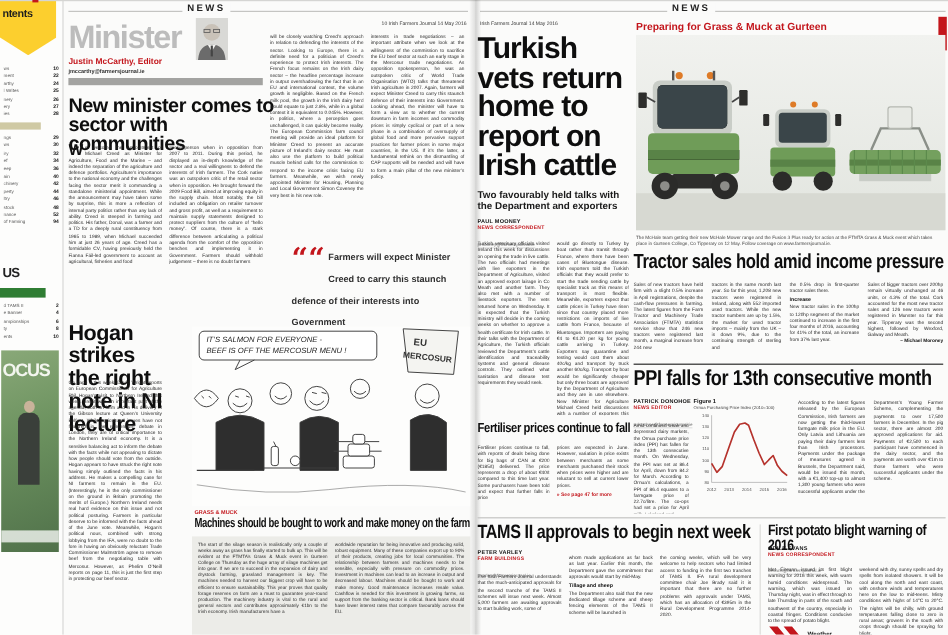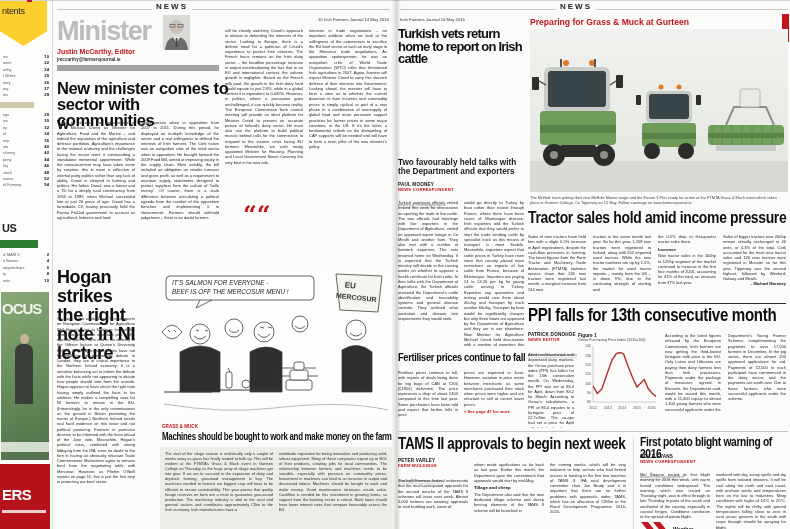--- a/index.html
+++ b/index.html
@@ -25,21 +25,21 @@
   .quote-txt{font-size:7.6px;line-height:1.15;font-weight:bold;color:#2f2f2f}
   .quote-mark{font-family:"DejaVu Serif",serif;font-size:24px;color:#c3161c;font-weight:bold;line-height:0.6}
   .caption{font-size:3.9px;line-height:1.35;color:#444;text-align:left}
   .redmore{font-size:4.2px;font-weight:bold;color:#c3161c;margin-top:2px}
 </style>
 </head>
 <body>
 
 <div class="abs" style="left:0;top:0;width:52px;height:529px;background:#fdfdfc;border-right:1px solid #d8d8d6">
   <div class="abs" style="left:0;top:0;width:47px;height:46px;background:#fccf2e;clip-path:polygon(0 0,100% 0,100% 68%,50% 100%,0 68%)">
-    <div style="font-size:9px;font-weight:normal;color:#1e1e1e;margin:6px 0 0 2px;letter-spacing:-0.3px">ntents</div>
+    <div style="font-size:9px;font-weight:bold;color:#1e1e1e;margin:6px 0 0 2px;letter-spacing:-0.3px">ntents</div>
   </div>
   <div class="abs" style="left:3px;top:54px;width:46px">
       <div class="toc-row">
         <span class="toc-frag">ws</span>
         <span class="toc-num">10</span>
       </div>
       <div class="toc-row">
         <span class="toc-frag">ment</span>
         <span class="toc-num">22</span>
       </div>
@@ -137,24 +137,20 @@
       <div class="toc-row">
         <span class="toc-frag">ents</span>
         <span class="toc-num">10</span>
       </div>
     </div>
   <div class="abs" style="left:1px;top:292px;width:48px;height:168px;background:linear-gradient(160deg,#89a878 0%,#6d9360 40%,#50714a 100%);overflow:hidden">
     <div style="font-size:15px;font-weight:bold;color:#f2f5ee;margin:8px 0 0 1px;letter-spacing:-1px">OCUS</div>
     <div style="position:absolute;left:14px;top:52px;width:18px;height:60px;background:#3a3f3a;border-radius:7px 7px 0 0"></div>
     <div style="position:absolute;left:19px;top:42px;width:9px;height:10px;background:#c9b39a;border-radius:50%"></div>
     <div style="position:absolute;left:0;bottom:8px;width:49px;height:10px;background:rgba(255,255,255,0.75)"></div>
-  </div>
-  <div class="abs" style="left:0;top:464px;width:50px;height:65px;background:#b5121b;overflow:hidden">
-    <div style="font-size:15px;font-weight:bold;color:#fff;margin:22px 0 0 2px;letter-spacing:-0.5px">ERS</div>
-    <div style="position:absolute;left:2px;top:46px;width:44px;height:3px;background:rgba(255,255,255,0.8)"></div>
   </div>
 </div>
 
 <div class="abs" style="left:0;top:0;width:790px;height:1px;background:#d5d5d3"></div>
 <div class="abs" style="left:27px;top:0;width:5px;height:2px;background:#c3161c"></div>
 <div class="rule" style="left:57px;top:9px;width:333px;height:1px"></div>
 <div class="news-label" style="left:152px;top:2px">NEWS</div>
 <div class="folio" style="left:318px;top:17px">10  Irish Farmers Journal  14 May 2016</div>
 <div class="rule" style="left:400px;top:9px;width:388px;height:1px"></div>
 <div class="news-label" style="left:556px;top:2px">NEWS</div>
@@ -180,20 +176,21 @@
 
 <div class="abs tiny" style="left:57px;top:120px;width:78px;height:146px">
   <span style="float:left;font-size:13px;line-height:10px;font-weight:bold;margin:0 1.5px 0 0;color:#111">W</span><span>e welcome the appointment of Michael Creed as Minister for Agriculture, Food and the Marine – and indeed the separation of the agriculture and defence portfolios. Agriculture’s importance to the national economy and the challenges facing the sector merit it commanding a standalone ministerial appointment. While the announcement may have taken some by surprise, this is more a reflection of internal party politics rather than any lack of ability. Creed is steeped in farming and politics. His father, Donal, was a farmer and a TD for a deeply rural constituency from 1965 to 1989, when Michael succeeded him at just 26 years of age. Creed has a formidable CV, having previously held the Fianna Fáil-led government to account as agricultural, fisheries and food</span>
 </div>
 <div class="abs tiny" style="left:141px;top:120px;width:78px;height:146px">spokesperson when in opposition from 2007 to 2011. During this period, he displayed an in-depth knowledge of the sector and a real willingness to defend the interests of Irish farmers. The Cork native was an outspoken critic of the retail sector when in opposition. He brought forward the 2009 Food Bill, aimed at improving equity in the supply chain. Most notably, the bill included an obligation on retailer turnover and gross profit, as well as a requirement to maintain supply statements designed to protect suppliers from the culture of “hello money”. Of course, there is a stark difference between articulating a political agenda from the comfort of the opposition benches and implementing it in Government. Farmers should withhold judgement – there is no doubt farmers</div>
 <div class="abs tiny" style="left:225px;top:28px;width:78px;height:176px">will be closely watching Creed’s approach in relation to defending the interests of the sector. Looking to Europe, there is a definite need for a politician of Creed’s experience to protect Irish interests. The French focus remains on the Irish dairy sector – the headline percentage increase in output overshadowing the fact that in an EU and international context, the volume growth is negligible. Based on the French milk pool, the growth in the Irish dairy herd would equate to just 2.8%, while in a global context it is equivalent to 0.045%. However, in politics, where a perception goes unchallenged, it can quickly become reality. The European Commission farm council meeting will provide an ideal platform for Minister Creed to present an accurate picture of Ireland’s dairy sector. He must also use the platform to build political muscle behind calls for the commission to respond to the income crisis facing EU farmers. Meanwhile, we wish newly appointed Minister for Housing, Planning and Local Government Simon Coveney the very best in his new role.</div>
 <div class="abs tiny" style="left:309px;top:28px;width:78px;height:168px">interests in trade negotiations – an important attribute when we look at the willingness of the commission to sacrifice the EU beef sector at such an early stage in the Mercosur trade negotiations. As opposition spokesperson, he was an outspoken critic of World Trade Organisation (WTO) talks that threatened Irish agriculture in 2007. Again, farmers will expect Minister Creed to carry this staunch defence of their interests into Government. Looking ahead, the minister will have to form a view as to whether the current downturn in farm incomes and commodity prices is simply cyclical or part of a new phase in a combination of oversupply of global food and more pervasive support practices for farmer prices in some major countries, in the US. If it’s the latter, a fundamental rethink on the dismantling of CAP supports will be needed and will have to form a main pillar of the new minister’s policy.</div>
 
 <div class="abs" style="left:243px;top:204px;width:145px;height:66px">
   <span class="quote-mark" style="float:left;margin:4px 3px 0 0">““</span>
+  <span class="quote-txt">Farmers will expect Minister Creed to carry this staunch defence of their interests into Government</span>
 </div>
 
 <div class="hl" style="left:57px;top:268px;width:80px;font-size:18px;line-height:1.05">Hogan strikes the right note in NI lecture</div>
 <div class="abs tiny" style="left:57px;top:316px;width:78px;height:213px">On page 9 this week, David Wright reports on European Commissioner for Agriculture Phil Hogan’s visit to Northern Ireland this week. Brexit was an important part of the agenda, both on farm and in his delivery of the Gibson lecture at Queen’s University Belfast. While agricultural issues have not featured in the referendum debate in London, they are of critical importance to the Northern Ireland economy. It is a sensitive balancing act to inform the debate with the facts while not appearing to dictate how people should vote from the outside. Hogan appears to have struck the right note having simply outlined the facts in his address. He makes a compelling case for NI farmers to remain in the EU. (Interestingly, he is the only commissioner on the ground in Britain promoting the merits of Europe.) Northern Ireland needs real hard evidence on this issue and not political posturing. Farmers in particular deserve to be informed with the facts ahead of the June vote. Meanwhile, Hogan’s political nous, combined with strong lobbying from the IFA, were no doubt to the fore in having an obviously reluctant Trade Commissioner Malmström agree to remove beef from the negotiating table with Mercosur. However, as Phelim O’Neill reports on page 11, this is just the first step in protecting our beef sector.</div>
 
 <svg class="abs" style="left:160px;top:272px" width="232" height="150" viewBox="0 0 232 150">
   <rect width="232" height="150" fill="#fdfdfc"></rect>
   <g stroke="#3d3d3d" fill="none" stroke-width="0.8">
     <rect x="6" y="4" width="148" height="24" rx="4" fill="#fff"></rect>
     <path d="M40,28 L36,36 L52,28"></path>
@@ -230,21 +227,21 @@
 
 <div class="kicker" style="left:162px;top:424px;font-size:4.6px">GRASS &amp; MUCK</div>
 <div class="hl" style="left:162px;top:431px;width:320px;font-size:11px;transform:scaleX(0.72)">
   <span>Machines should be bought to work and make money on the farm</span>
 </div>
 <div class="abs" style="left:160px;top:447px;width:232px;height:82px;background:#ecece8">
   <div class="abs tiny2" style="left:5px;top:4px;width:108px;height:74px">The start of the silage season is realistically only a couple of weeks away as grass has finally started to bulk up. This will be evident at the FTMTA’s Grass &amp; Muck event in Gurteen College on Thursday as the huge array of silage machines get into gear. If we are to succeed in the expansion of dairy and drystock farming, grassland management is key. The machines needed to harvest our biggest crop will have to be efficient to ensure sustainability. This year proves that quality forage reserves on farm are a must to guarantee year-round production. The machinery industry is vital to the rural and general sectors and contributes approximately €1bn to the Irish economy. Irish manufacturers have a</div>
   <div class="abs tiny2" style="left:119px;top:4px;width:108px;height:74px">worldwide reputation for being innovative and producing solid, robust equipment. Many of these companies export up to 90% of their products, creating jobs for local communities. The relationship between farmers and machines needs to be sensible, especially with pressure on commodity prices. Investment in machines can lead to an increase in output and decreased labour. Machines should be bought to work and make money. Good maintenance increases resale value. Cashflow is needed for this investment in growing farms, so support from the banking sector is critical. Bank loans should have lower interest rates that compare favourably across the EU.</div>
 </div>
 
-<div class="hl" style="left:398px;top:28px;width:128px;font-size:13px;letter-spacing:-0.8px">Turkish vets return home to report on Irish cattle</div>
+<div class="hl" style="left:398px;top:28px;width:128px;font-size:25px;letter-spacing:-0.8px">Turkish vets return home to report on Irish cattle</div>
 <div class="abs" style="left:398px;top:158px;width:126px;font-size:8.2px;font-weight:bold;line-height:1.15;color:#1a1a1a">Two favourably held talks with the Department and exporters</div>
 <div class="abs" style="left:398px;top:182px;width:120px">
   <div class="byl-name">PAUL MOONEY</div>
   <div class="byl-role">NEWS CORRESPONDENT</div>
   <div class="byl-mail">pmooney@farmersjournal.ie</div>
 </div>
 <div class="abs tiny" style="left:398px;top:200px;width:60px;height:146px">Turkish veterinary officials visited Ireland this week for discussions on opening the trade in live cattle. The two officials had meetings with live exporters in the Department of Agriculture, visited an approved export lairage in Co Meath and another farm. They also met with a number of livestock exporters. The vets returned home on Wednesday. It is expected that the Turkish ministry will decide in the coming weeks on whether to approve a health certificate for Irish cattle. In their talks with the Department of Agriculture, the Turkish officials reviewed the Department’s cattle identification and traceability systems and general disease controls. They outlined what sanitation and disease test requirements they would seek.</div>
 <div class="abs tiny" style="left:464px;top:200px;width:60px;height:146px">would go directly to Turkey by boat rather than transit through France, where there have been cases of Bluetongue disease. Irish exporters told the Turkish officials that they would prefer to start the trade sending cattle by specialist truck as this means of transport is most flexible. Meanwhile, exporters expect that cattle prices in Turkey have risen since that country placed more restrictions on imports of live cattle from France, because of Bluetongue. Importers are paying €4 to €4.20 per kg for young cattle arriving in Turkey. Exporters say quarantine and testing would cost them about 40c/kg and transport by truck another 60c/kg. Transport by boat would be significantly cheaper but only three boats are approved by the Department of Agriculture and they are in use elsewhere. New Minister for Agriculture Michael Creed held discussions with a number of exporters this week to hear their views about opening of live exports to the valuable Turkish market.</div>
 
 <div class="kicker" style="left:530px;top:17px;font-size:8.6px">Preparing for Grass &amp; Muck at Gurteen</div>

